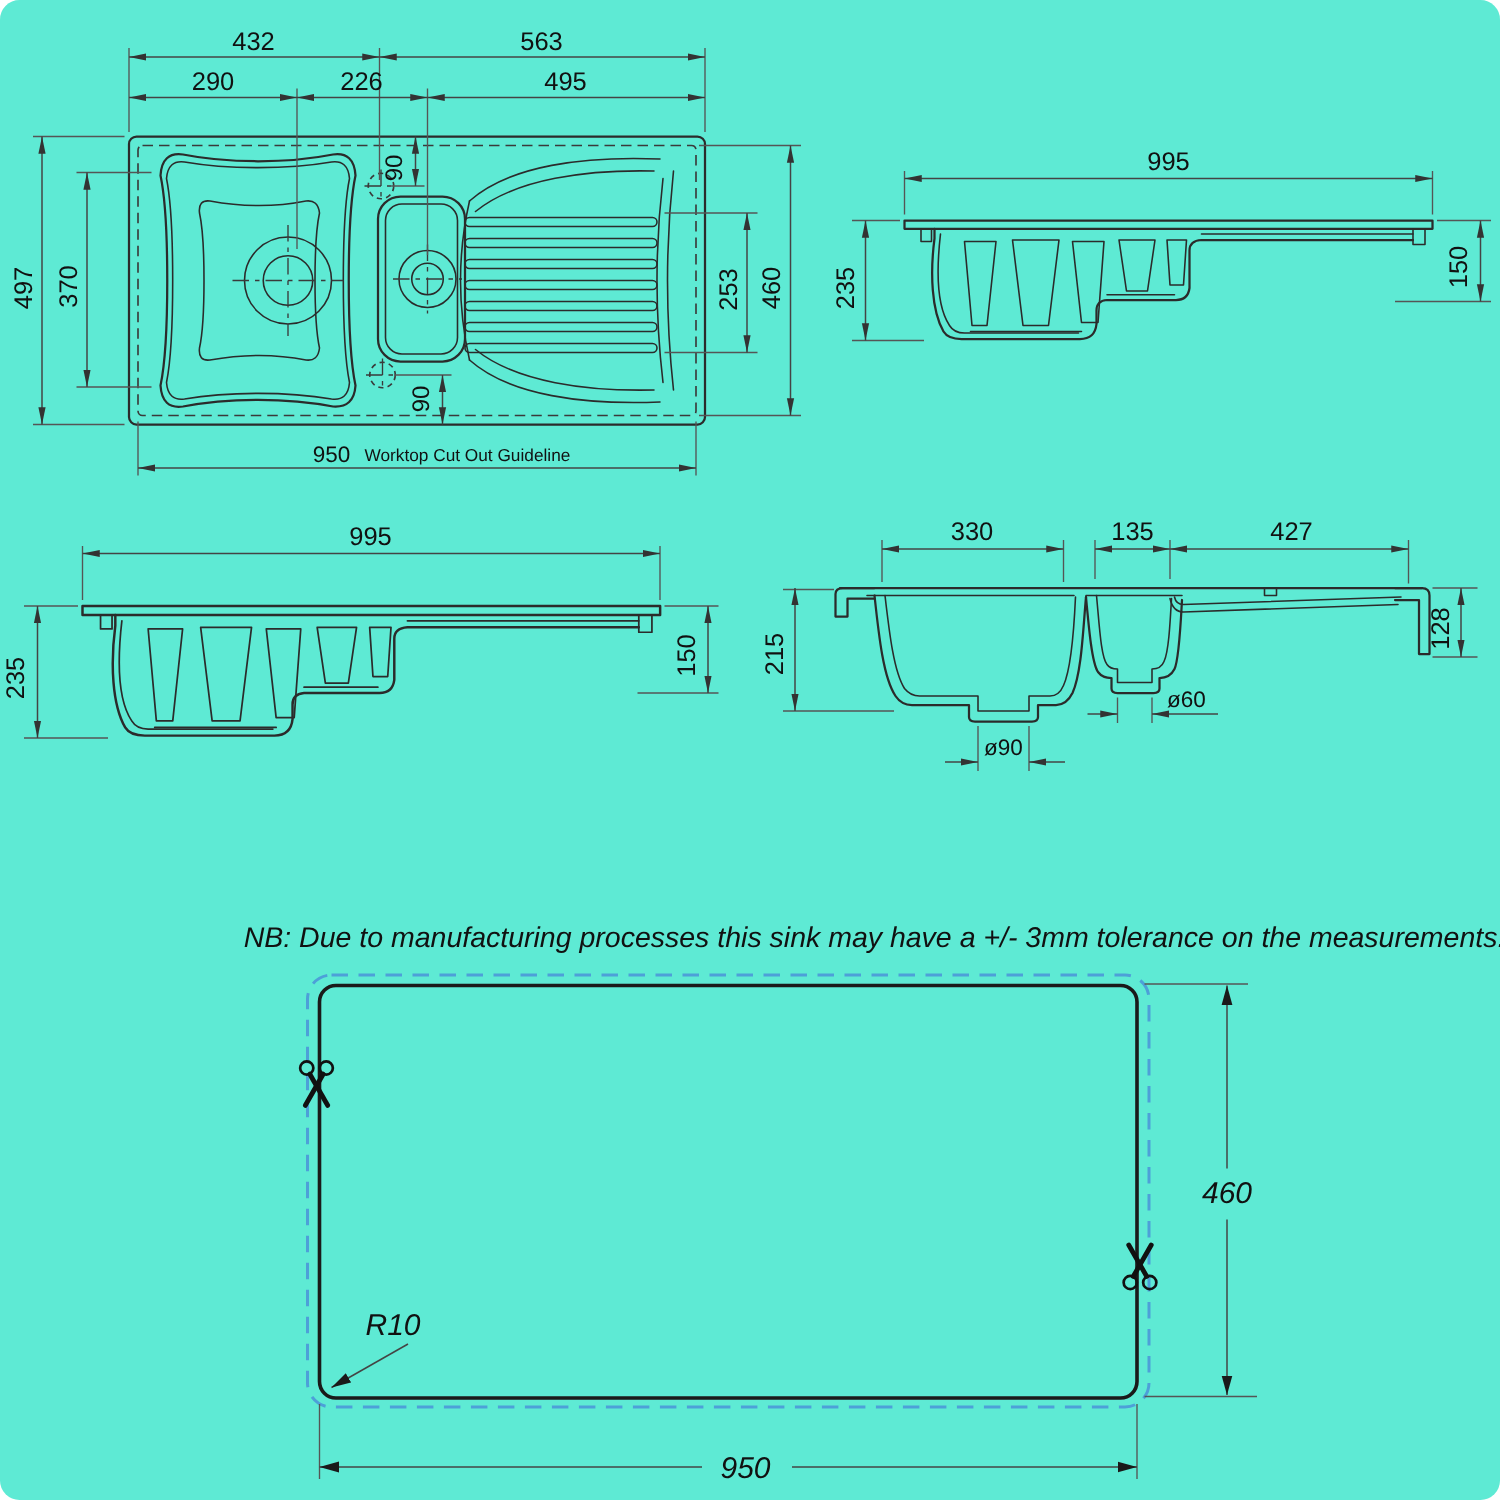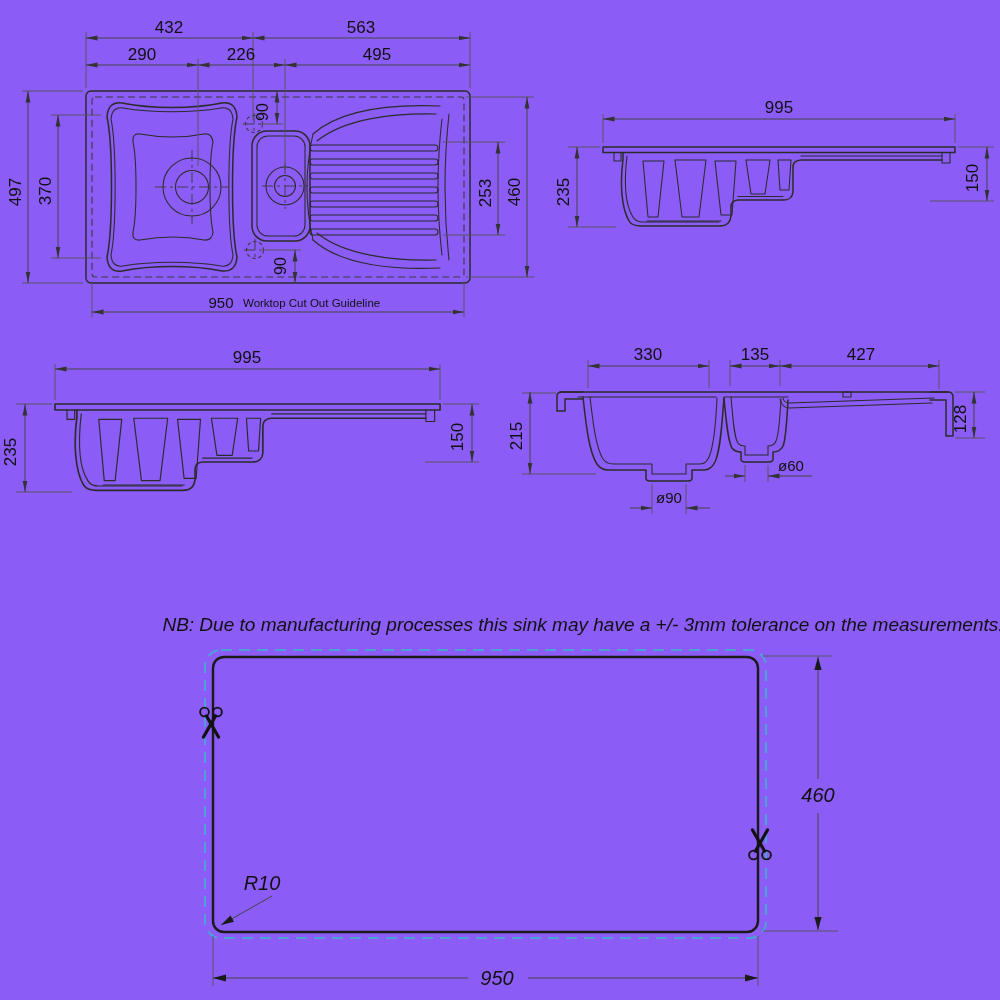--- a/index.html
+++ b/index.html
@@ -1,17 +1,17 @@
 <!DOCTYPE html>
 <html><head>
 <meta charset="utf-8">
 <style>
   html,body{margin:0;padding:0;background:#ffffff;}
-  .sheet{position:relative;width:1000px;height:1000px;background:#8b5cf6;overflow:hidden;
-         font-family:"Liberation Sans", sans-serif;}
+  .sheet{position:relative;width:1000px;height:1000px;background:#5eead4;overflow:hidden;
+         font-family:"Liberation Sans", sans-serif;border-radius:13px;}
   svg{display:block;}
   
   .ol{stroke:#2b2b2b;stroke-width:1.5;fill:none;stroke-linejoin:round;stroke-linecap:round;}
   .ol2{stroke:#2b2b2b;stroke-width:1.05;fill:none;stroke-linejoin:round;stroke-linecap:round;}
   .dshrect{stroke:#3a3a3a;stroke-width:1.1;fill:none;stroke-dasharray:7 4;}
   .cdash{stroke:#3a3a3a;stroke-width:0.9;fill:none;stroke-dasharray:11 4 3 4;}
   .tapdash{stroke:#3a3a3a;stroke-width:1.1;fill:none;stroke-dasharray:3.5 2.8;}
   
   .dl{stroke:#444444;stroke-width:1;fill:none;}
   .xl{stroke:#555555;stroke-width:0.9;fill:none;}

